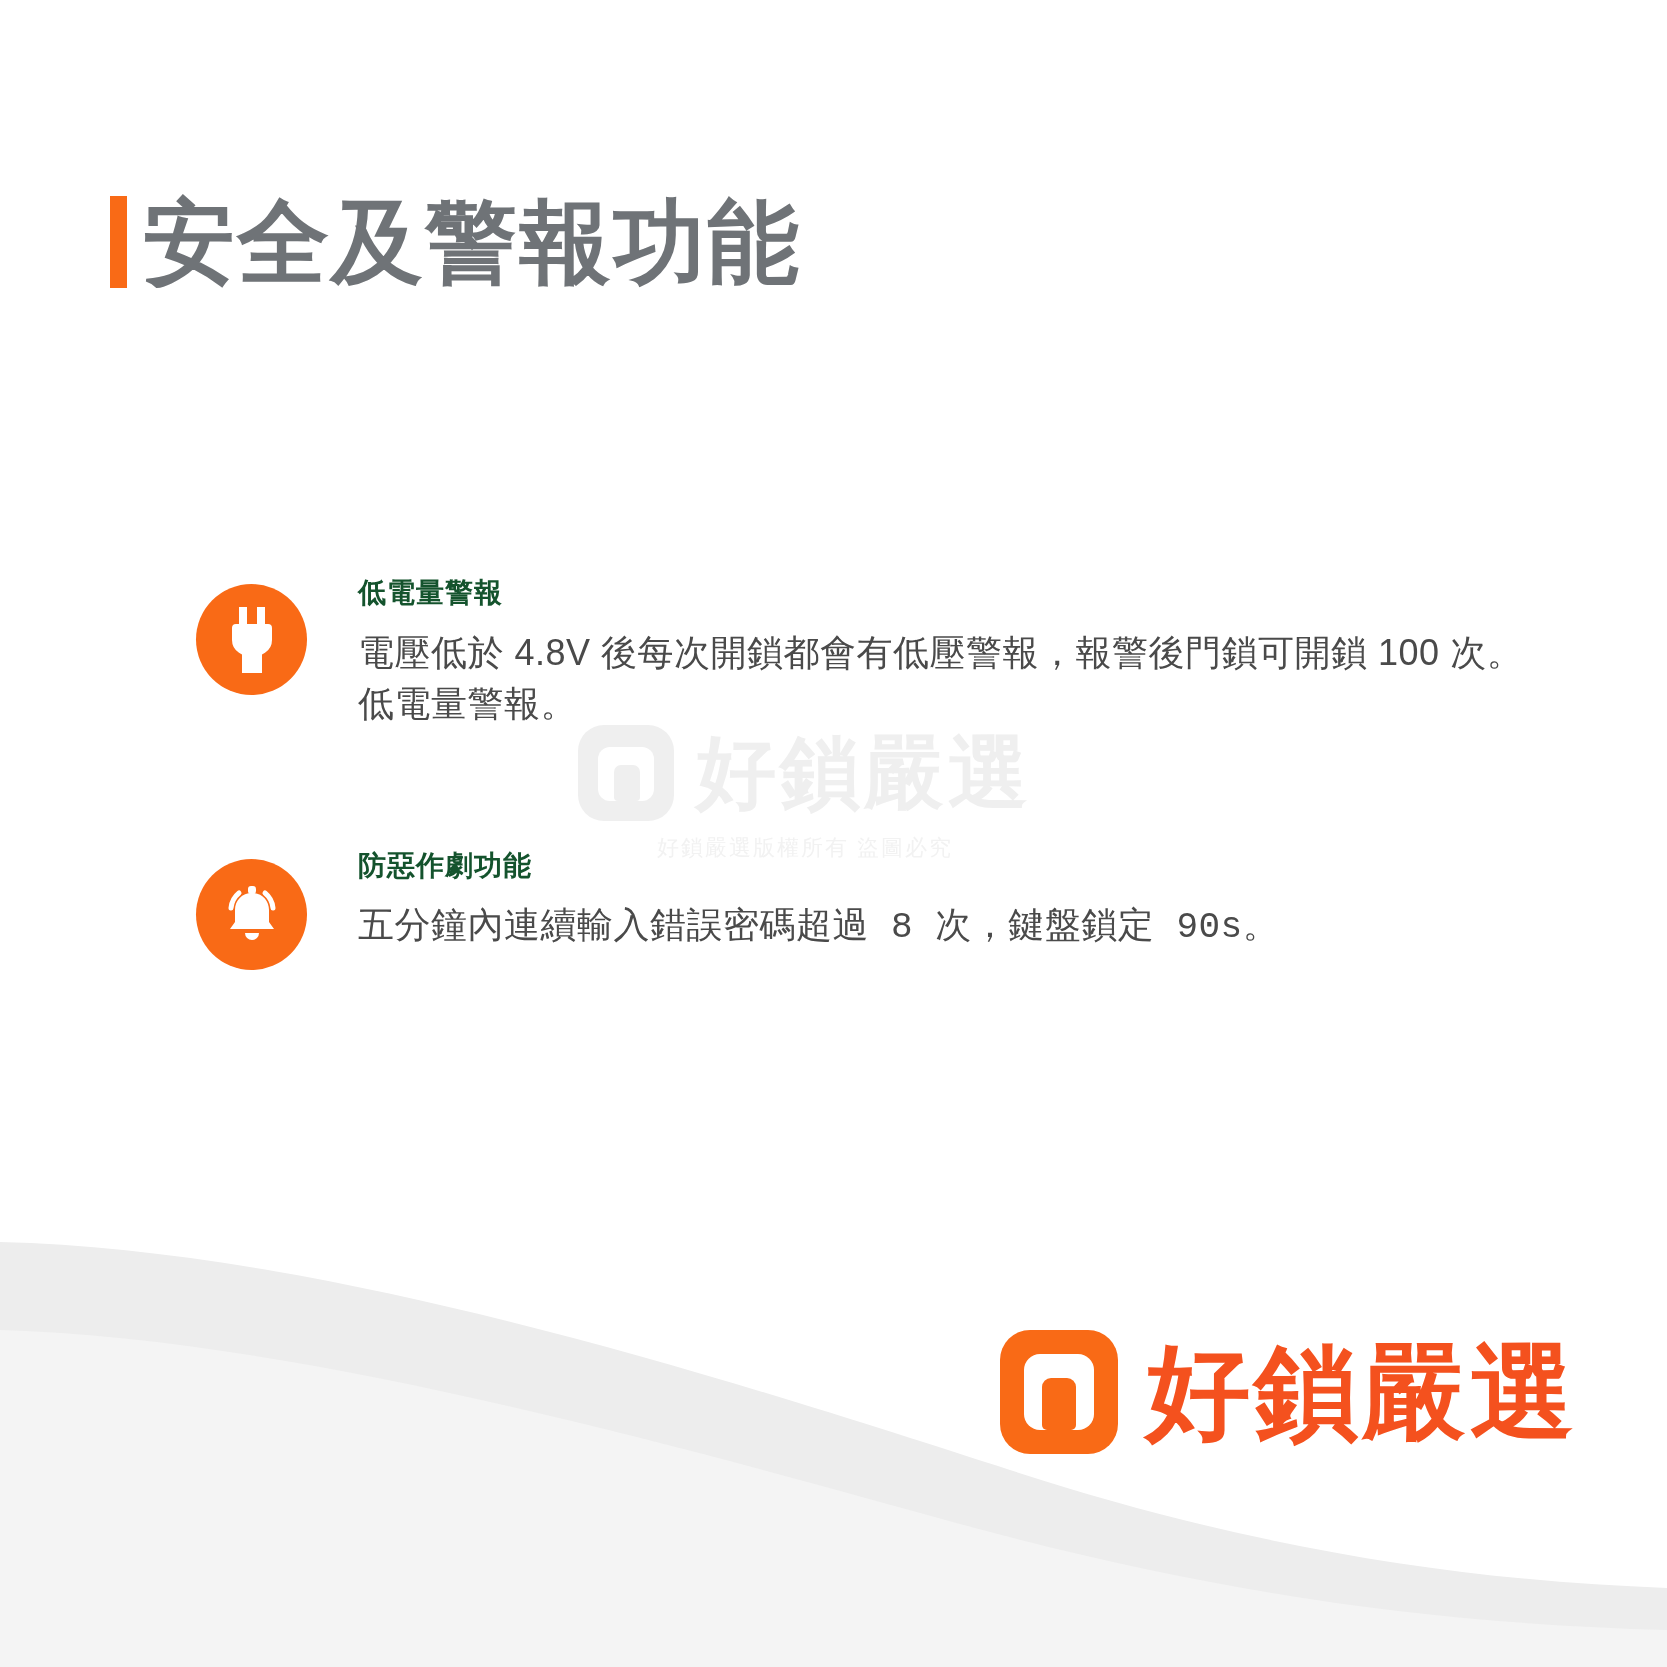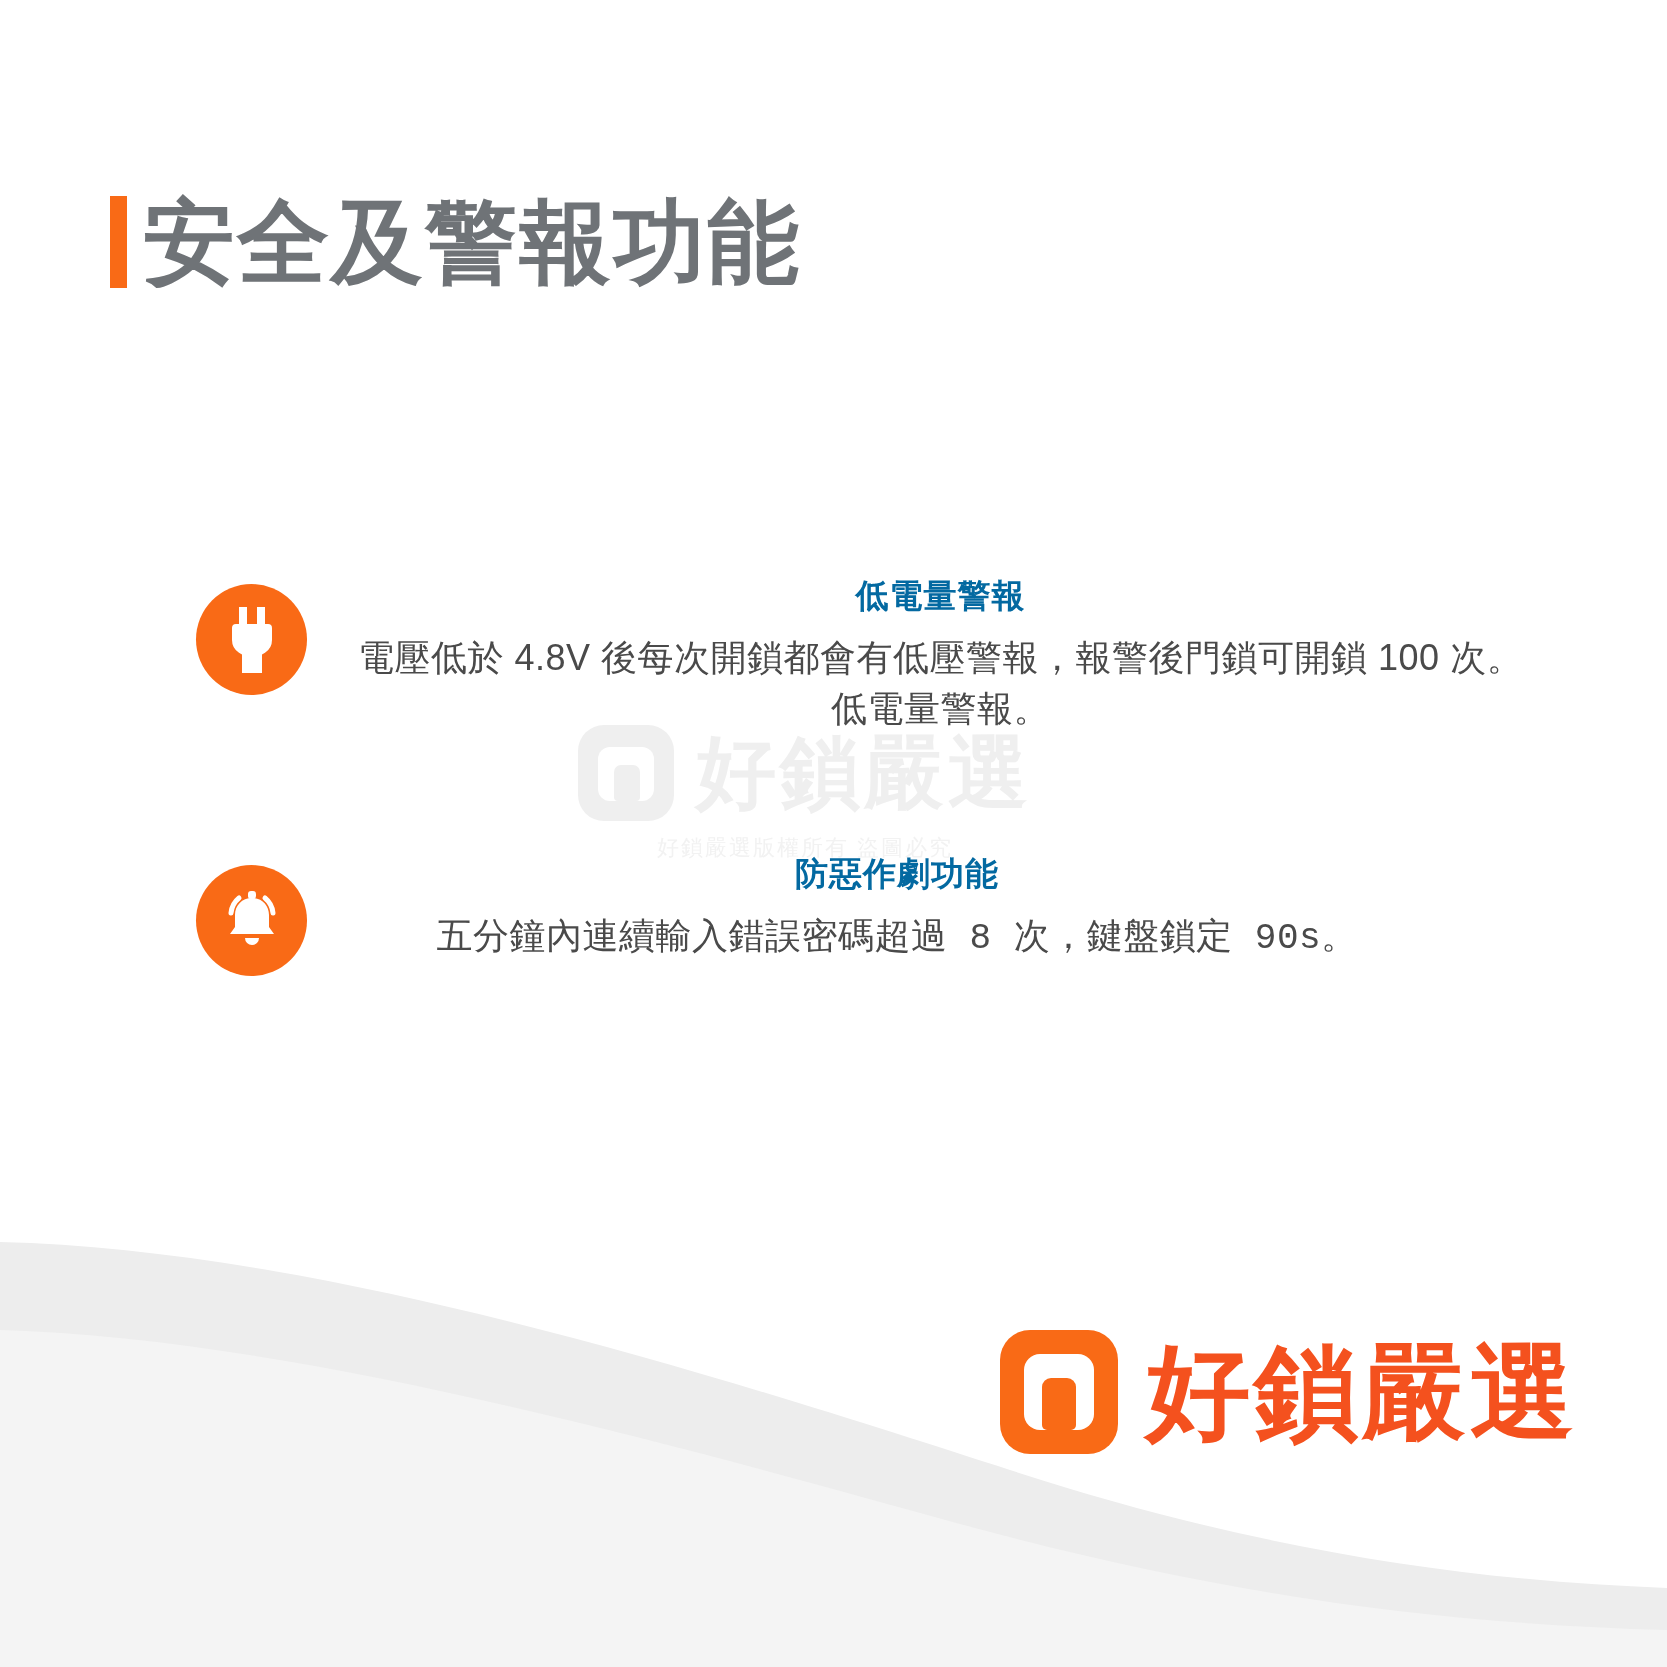--- a/index.html
+++ b/index.html
@@ -9,21 +9,20 @@
   }
   body {
     font-family: "Liberation Sans", "DejaVu Sans", sans-serif;
   }
   .canvas {
     position: relative;
     width: 1667px;
     height: 1667px;
     background: #ffffff;
     overflow: hidden;
-    text-align: center;
   }
 
   
   .bg-swoosh-layer {
     position: absolute;
     inset: 0;
     z-index: 0;
     pointer-events: none;
   }
 
@@ -138,23 +137,23 @@
     display: flex;
     align-items: center;
     justify-content: center;
     margin-top: 6px;
   }
   .feature-body {
     margin-left: 51px;
     flex: 1;
   }
   .feature-heading {
-    font-size: 33px;
-    font-weight: bold;
-    color: #0369a1;
+    font-size: 28px;
+    font-weight: bold;
+    color: #14532d;
     line-height: 1.1;
     letter-spacing: 1px;
     margin: 0 0 18px 0;
     white-space: nowrap;
   }
   .feature-line {
     font-size: 36px;
     color: #4A4A4A;
     line-height: 1.42;
     letter-spacing: 0.5px;

